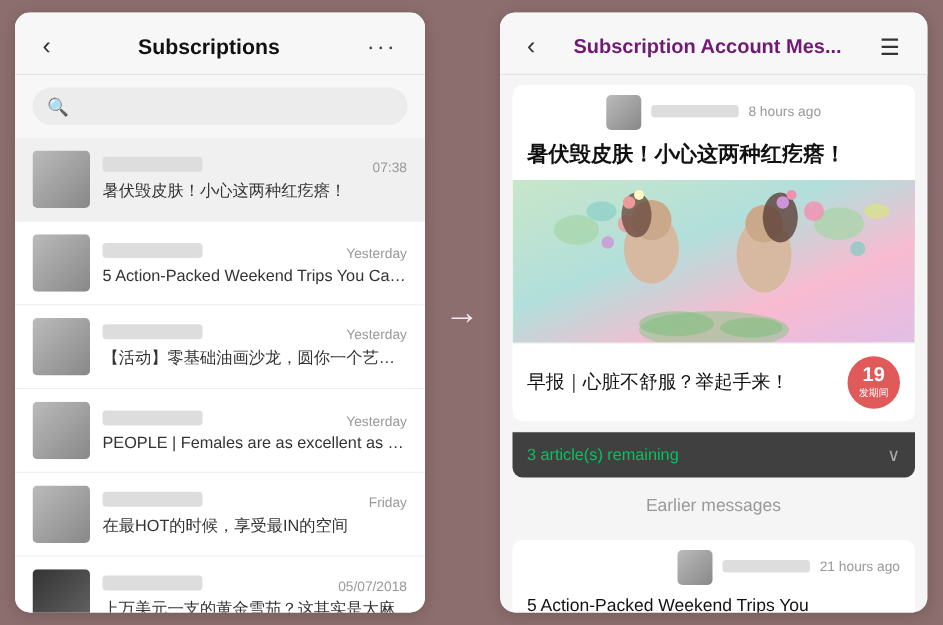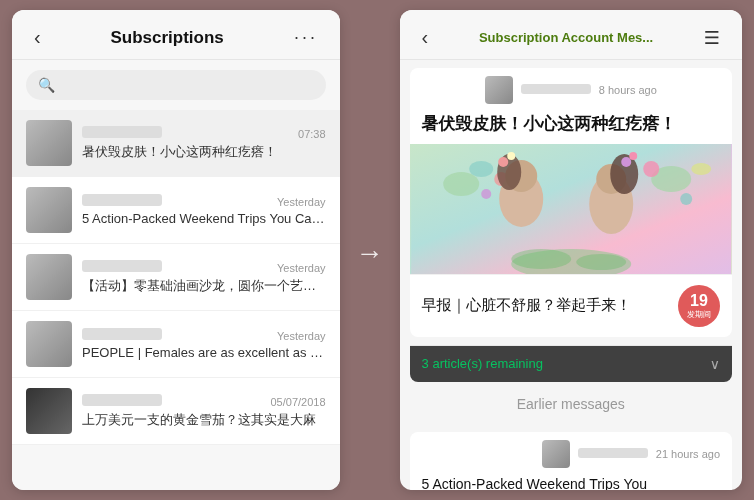--- a/index.html
+++ b/index.html
@@ -211,23 +211,23 @@
     }
 
     .right-header .back-btn {
       font-size: 20px;
       color: #333;
       cursor: pointer;
       padding: 2px 6px;
     }
 
     .right-header .title {
-      font-size: 13px;
+      font-size: 16px;
       font-weight: 600;
-      color: #4d7c0f;
+      color: #701a75;
       flex: 1;
       text-align: center;
       white-space: nowrap;
       overflow: hidden;
       text-overflow: ellipsis;
     }
 
     .right-header .menu-btn {
       font-size: 18px;
       color: #333;
@@ -445,20 +445,32 @@
           </div>
         <div class="item-content">
           <div class="item-top">
             <span class="item-name"></span>
             <span class="item-time">Yesterday</span>
           </div>
           <div class="item-desc">PEOPLE | Females are as excellent as males...</div>
         </div>
       </div>
 
+      <div class="list-item">
+        <div class="avatar-box dark">
+            <div class="avatar-inner"></div>
+          </div>
+        <div class="item-content">
+          <div class="item-top">
+            <span class="item-name"></span>
+            <span class="item-time">Friday</span>
+          </div>
+          <div class="item-desc">在最HOT的时候，享受最IN的空间</div>
+        </div>
+      </div>
 
       <div class="list-item">
         <div class="avatar-box dark">
           <div class="avatar-inner" style="background: linear-gradient(135deg,#333,#666);"></div>
         </div>
         <div class="item-content">
           <div class="item-top">
             <span class="item-name"></span>
             <span class="item-time">05/07/2018</span>
           </div>

